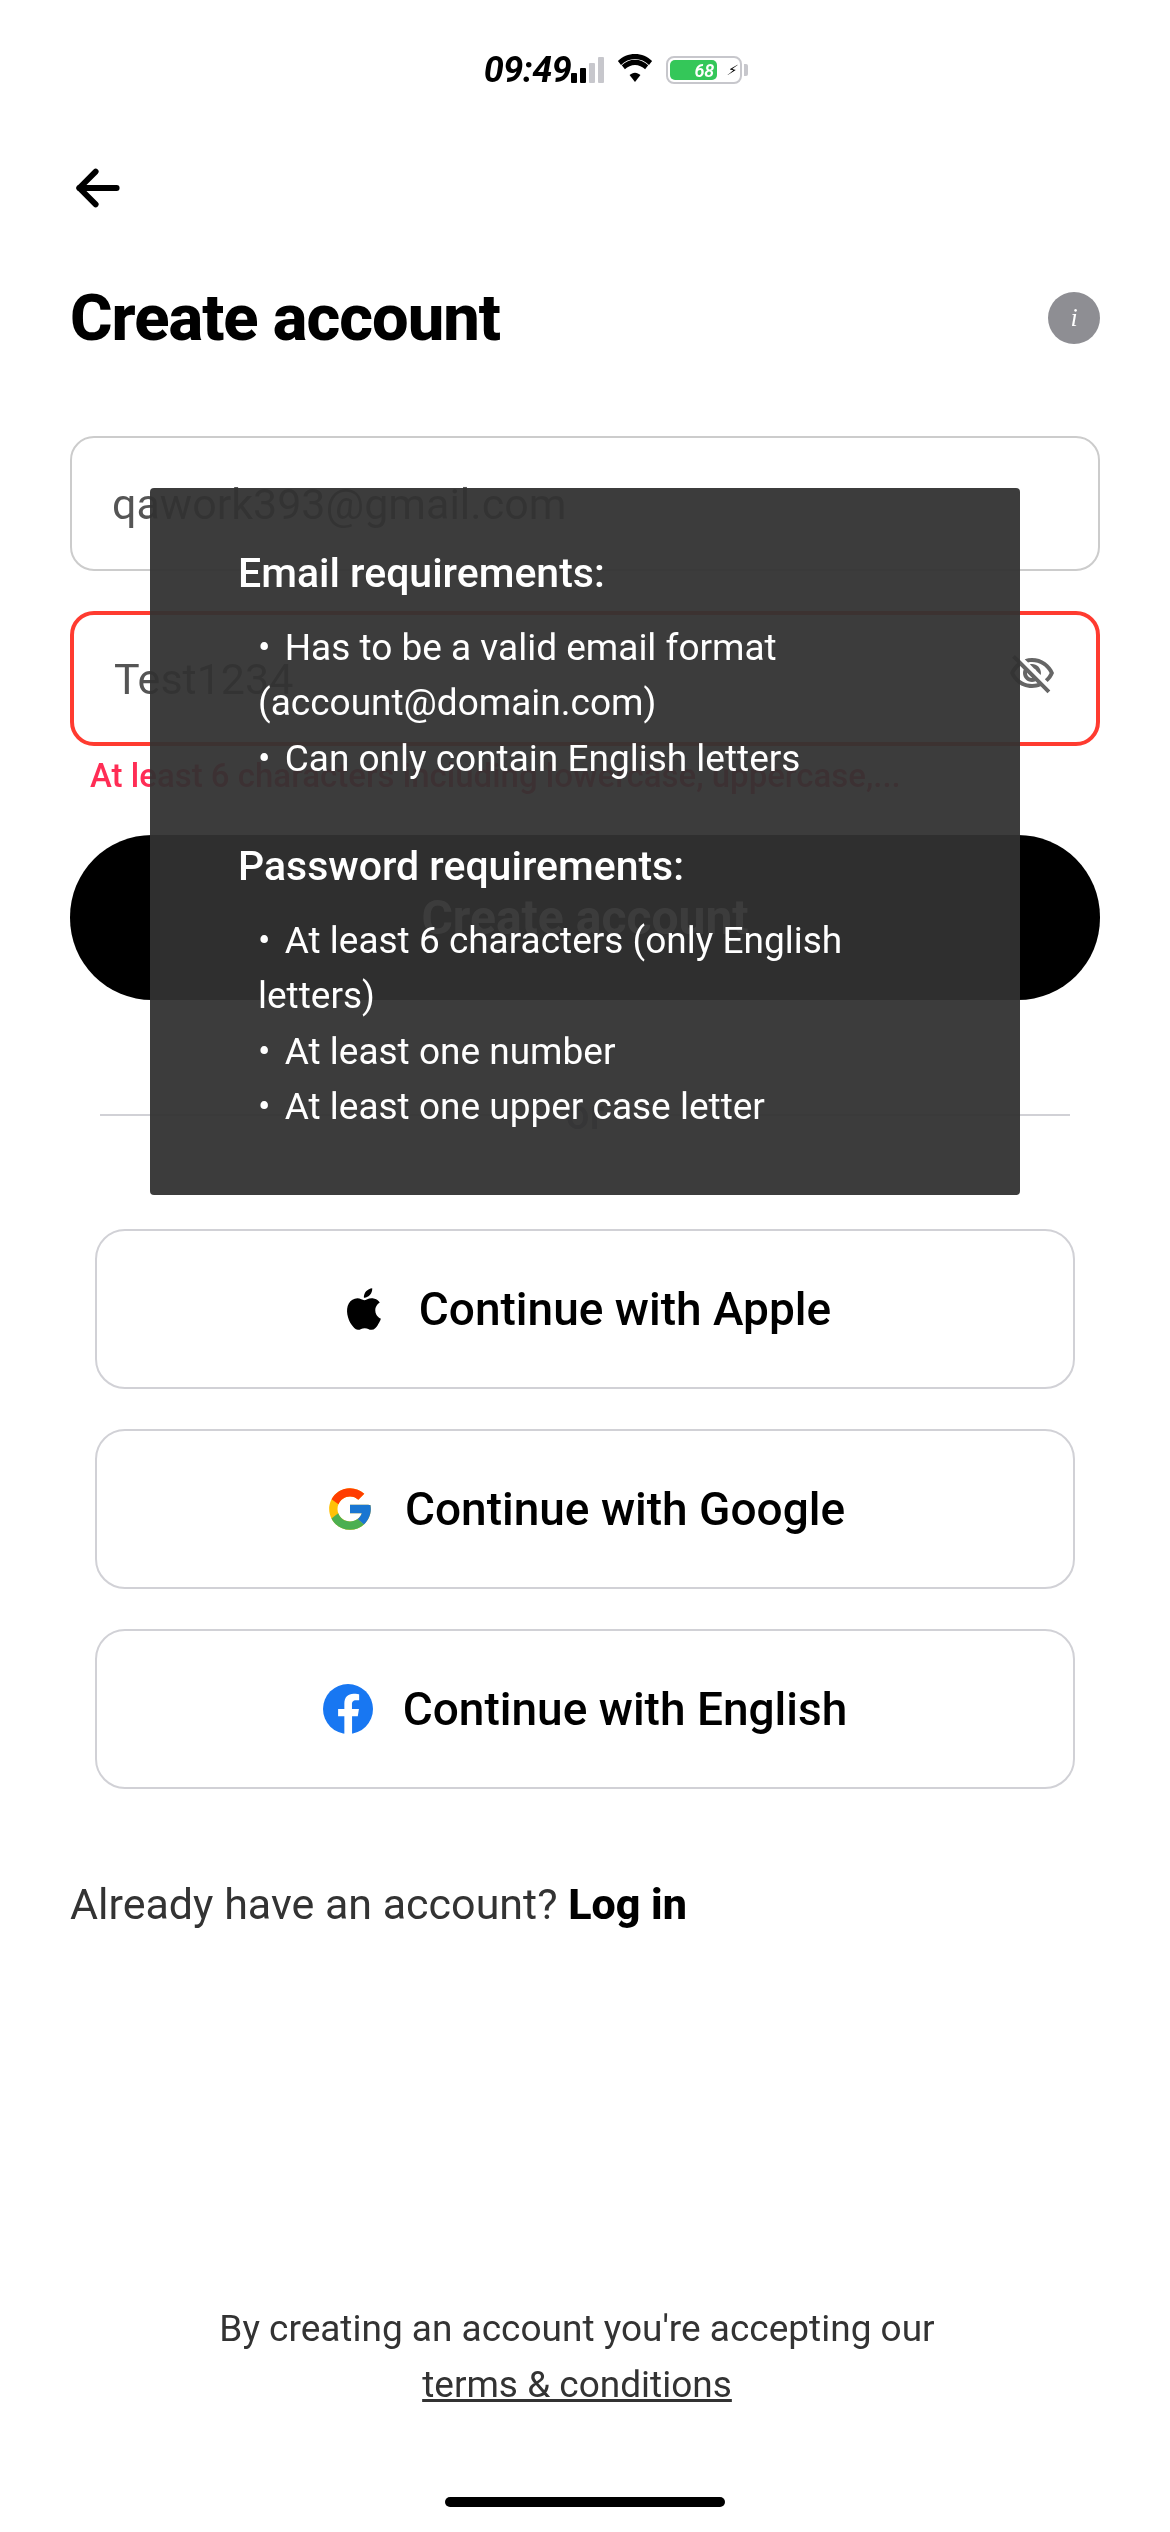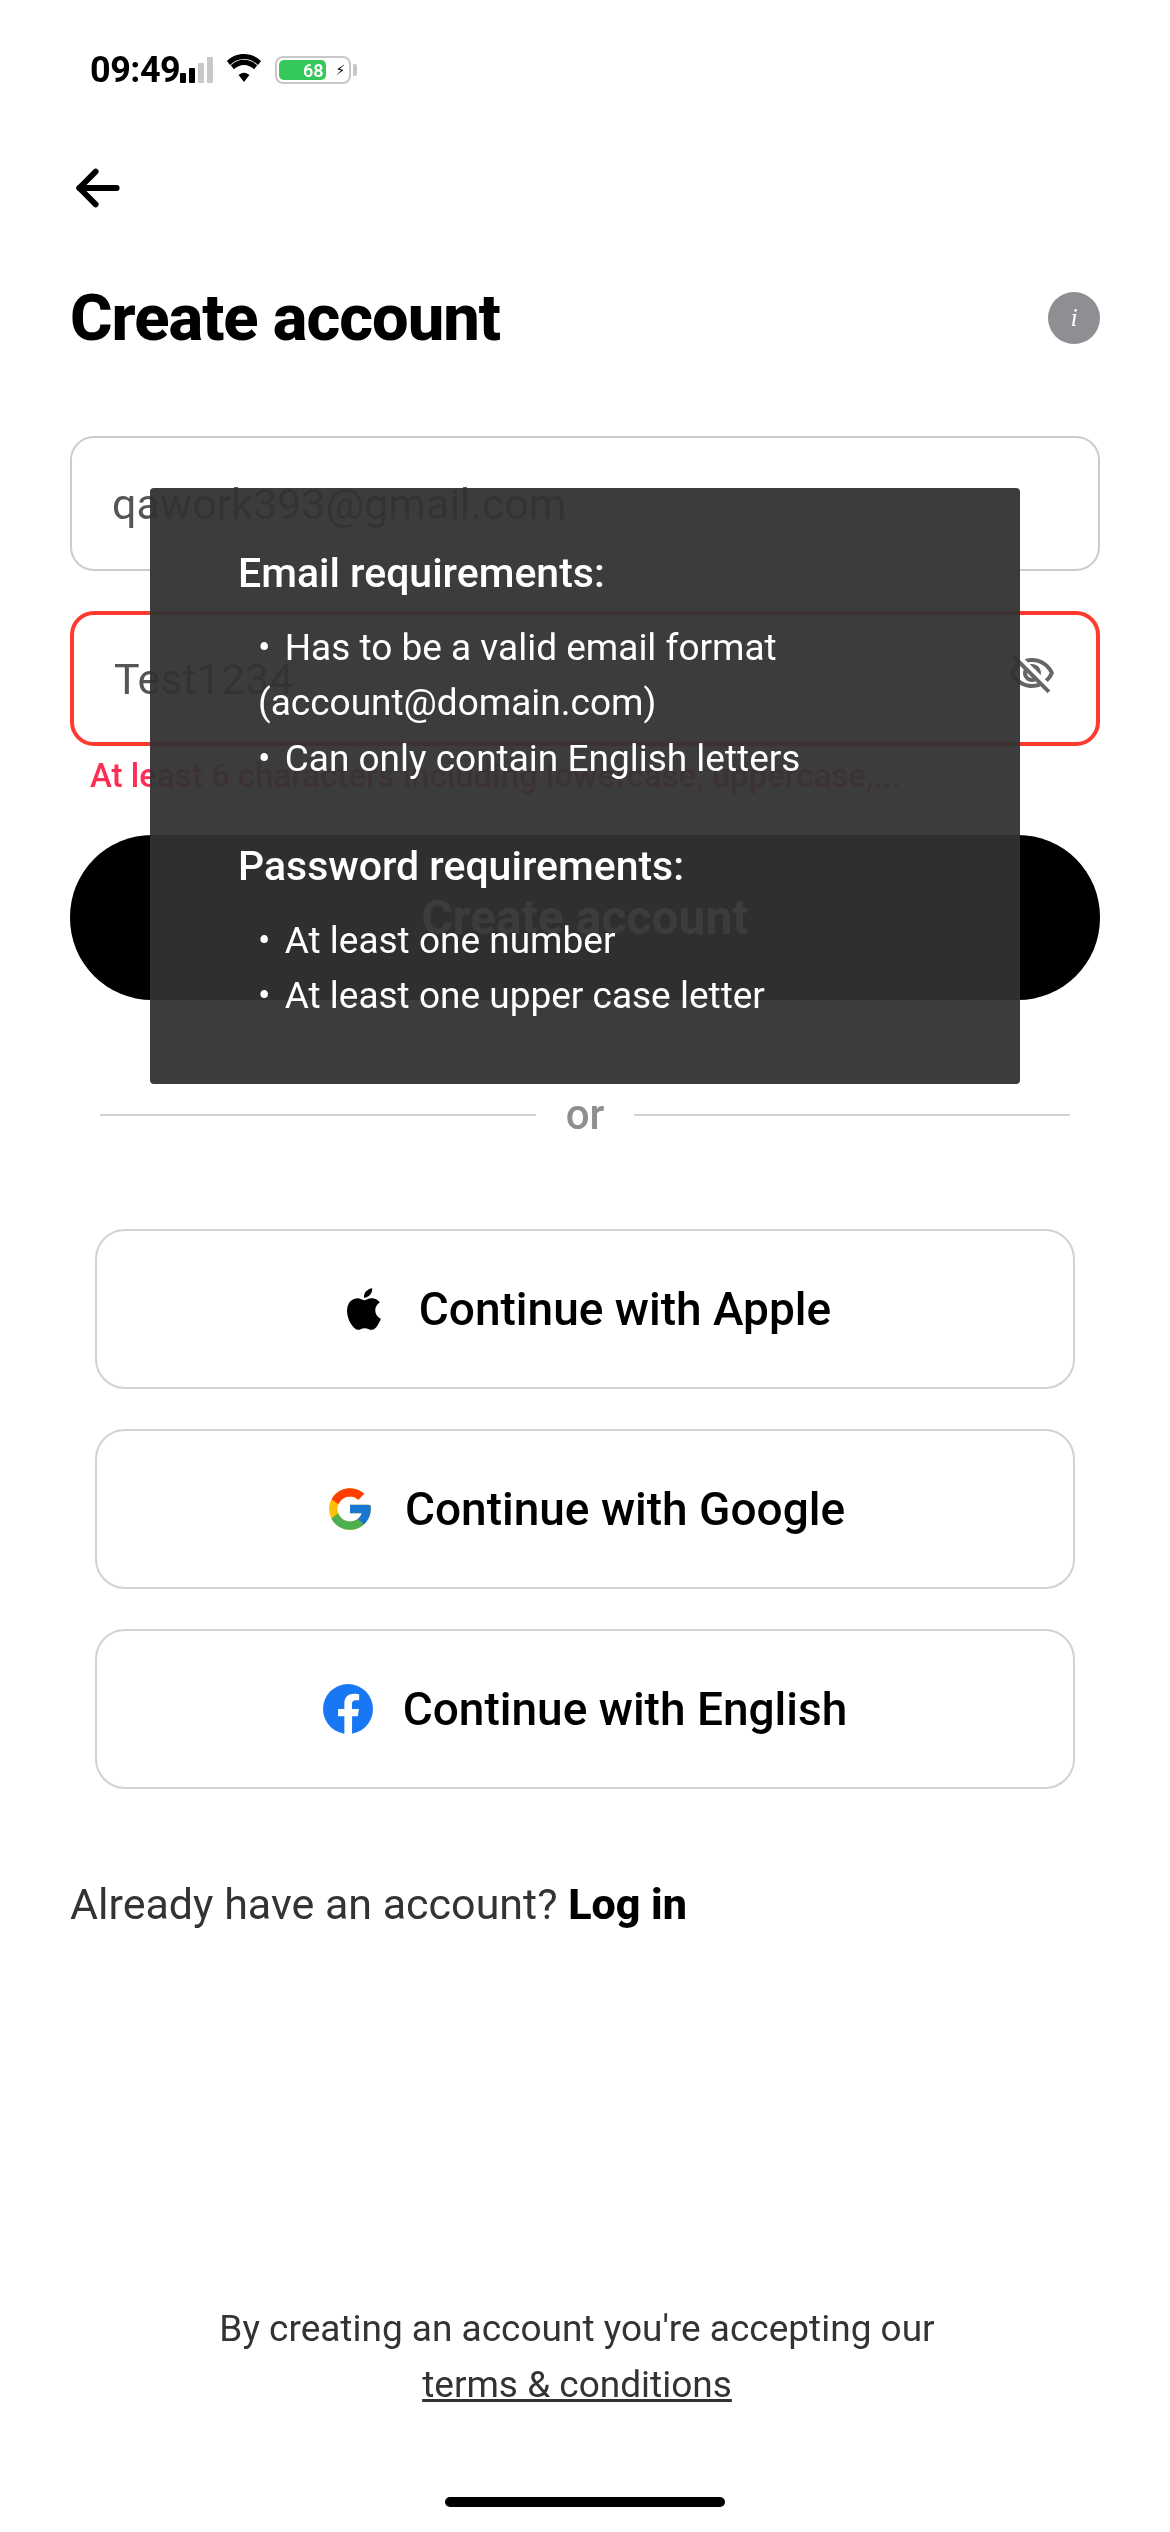--- a/index.html
+++ b/index.html
@@ -11,24 +11,25 @@
     }
     body {
       width: 1170px;
       height: 2532px;
       background: #fff;
       position: relative;
       overflow: hidden;
     }
     .status-bar {
       display: flex;
-      justify-content: flex-start;
+      justify-content: center;
       align-items: center;
       padding: 30px 28px 10px 90px;
       height: 120px;
+      font-style: italic;
     }
     .status-time {
       font-size: 36px;
       font-weight: 700;
       letter-spacing: -0.5px;
     }
     .status-icons {
       display: flex;
       align-items: center;
       gap: 12px;
@@ -387,16 +388,17 @@
 <div class="home-indicator"></div>
 
 <div class="tooltip">
   <div class="tooltip-heading">Email requirements:</div>
   <ul>
     <li>Has to be a valid email format (account@domain.com)</li>
     <li>Can only contain English letters</li>
   </ul>
   <div class="tooltip-heading second">Password requirements:</div>
   <ul>
+    <li>At least 6 characters (only English letters)</li>
     <li>At least one number</li>
     <li>At least one upper case letter</li>
   </ul>
 </div>
 
 </body></html>

